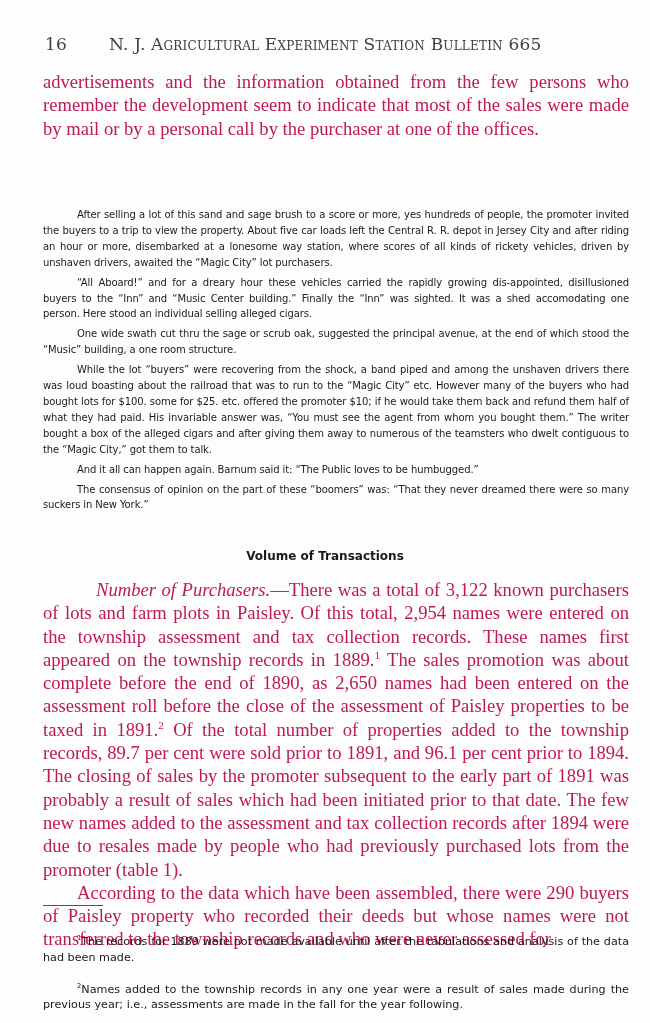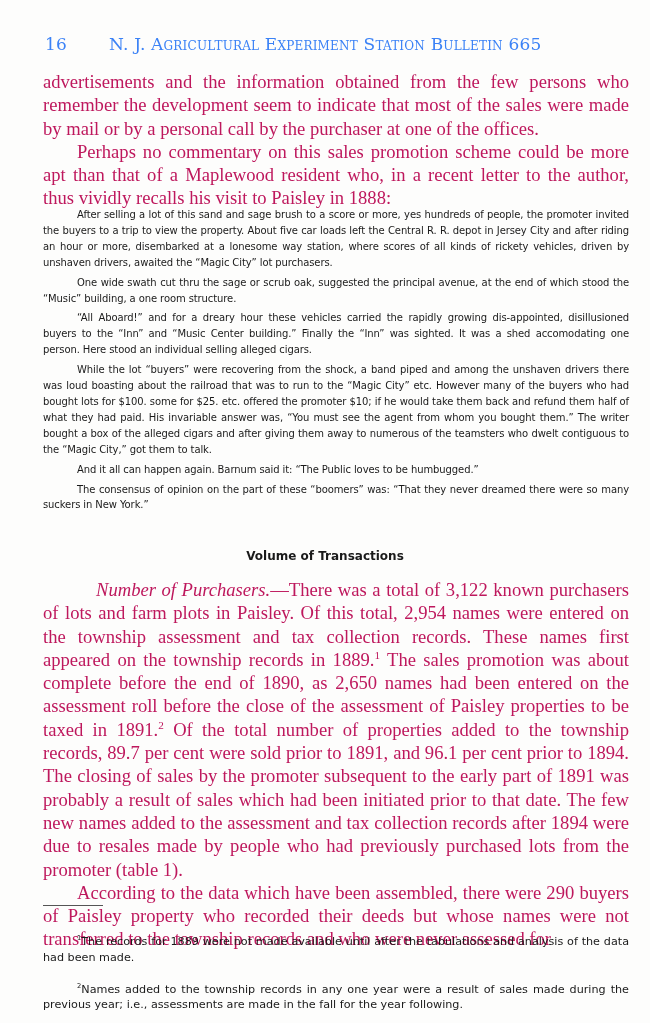--- a/index.html
+++ b/index.html
@@ -6,21 +6,21 @@
   body {
     width: 650px; height: 1023px; overflow: hidden;
     background: #fdfdfc;
     color: #1c1c1c;
     position: relative;
   }
   .page { position: absolute; left: 0; top: 0; width: 650px; height: 1023px; }
   .header {
     position: absolute; top: 34px; left: 45px; width: 560px;
     font-family: "DejaVu Serif", "Liberation Serif", serif;
-    font-size: 17px; letter-spacing: 0.2px; color: #3b82f6;
+    font-size: 17px; letter-spacing: 0.2px; color: #404040;
     white-space: nowrap;
   }
   .header .pgnum { display: inline-block; width: 64px; }
   .header .sc { font-variant: small-caps; }
   .body-text {
     position: absolute; left: 43px; width: 586px;
     font-family: "Liberation Serif", "DejaVu Serif", serif;
     font-size: 18.6px; line-height: 23.3px; text-align: justify;
     color: #be185d;
   }
@@ -57,27 +57,26 @@
 <body>
 
 <div class="page">
 
   <div class="header">
     <span class="pgnum">16</span><span>N. J. </span><span class="sc">Agricultural Experiment Station Bulletin</span><span> 665</span>
   </div>
 
   <div class="body-text" style="top:70px;">
     <p>advertisements and the information obtained from the few persons who remember the development seem to indicate that most of the sales were made by mail or by a personal call by the purchaser at one of the offices.</p>
-    <p class="indent">Perhaps no commentary on this sales promotion scheme could be more apt than that of a Maplewood resident who, in a recent letter to the author, thus vividly recalls his visit to Paisley in 1888:</p>
   </div>
 
   <div class="quote" style="top:207px;">
     <p>After selling a lot of this sand and sage brush to a score or more, yes hundreds of people, the promoter invited the buyers to a trip to view the property. About five car loads left the Central R. R. depot in Jersey City and after riding an hour or more, disembarked at a lonesome way station, where scores of all kinds of rickety vehicles, driven by unshaven drivers, awaited the “Magic City” lot purchasers.</p>
+    <p>“All Aboard!” and for a dreary hour these vehicles carried the rapidly growing dis-appointed, disillusioned buyers to the “Inn” and “Music Center building.”  Finally the “Inn” was sighted.  It was a shed accomodating one person.  Here stood an individual selling alleged cigars.</p>
     <p>One wide swath cut thru the sage or scrub oak, suggested the principal avenue, at the end of which stood the “Music” building, a one room structure.</p>
-    <p>“All Aboard!” and for a dreary hour these vehicles carried the rapidly growing dis-appointed, disillusioned buyers to the “Inn” and “Music Center building.”  Finally the “Inn” was sighted.  It was a shed accomodating one person.  Here stood an individual selling alleged cigars.</p>
     <p>While the lot “buyers” were recovering from the shock, a band piped and among the unshaven drivers there was loud boasting about the railroad that was to run to the “Magic City” etc.  However many of the buyers who had bought lots for $100. some for $25. etc. offered the promoter $10; if he would take them back and refund them half of what they had paid.  His invariable answer was, “You must see the agent from whom you bought them.” The writer bought a box of the alleged cigars and after giving them away to numerous of the teamsters who dwelt contiguous to the “Magic City,” got them to talk.</p>
     <p>And it all can happen again.  Barnum said it: “The Public loves to be humbugged.”</p>
     <p>The consensus of opinion on the part of these “boomers” was: “That they never dreamed there were so many suckers in New York.”</p>
   </div>
 
   <div class="section-head">Volume of Transactions</div>
 
   <div class="body-text" style="top:578px;">
     <p class="indent"><em>Number of Purchasers.</em><span>—There was a total of 3,122 known purchasers of lots and farm plots in Paisley.  Of this total, 2,954 names were entered on the township assessment and tax collection records.  These names first appeared on the township records in 1889.</span><sup>1</sup><span>  The sales promotion was about complete before the end of 1890, as 2,650 names had been entered on the assessment roll before the close of the assessment of Paisley properties to be taxed in 1891.</span><sup>2</sup><span>  Of the total number of properties added to the township records, 89.7 per cent were sold prior to 1891, and 96.1 per cent prior to 1894.  The closing of sales by the promoter subsequent to the early part of 1891 was probably a result of sales which had been initiated prior to that date.  The few new names added to the assessment and tax collection records after 1894 were due to resales made by people who had previously purchased lots from the promoter (table 1).</span></p>
     <p class="indent">According to the data which have been assembled, there were 290 buyers of Paisley property who recorded their deeds but whose names were not transferred to the township records and who were never assessed for</p>

